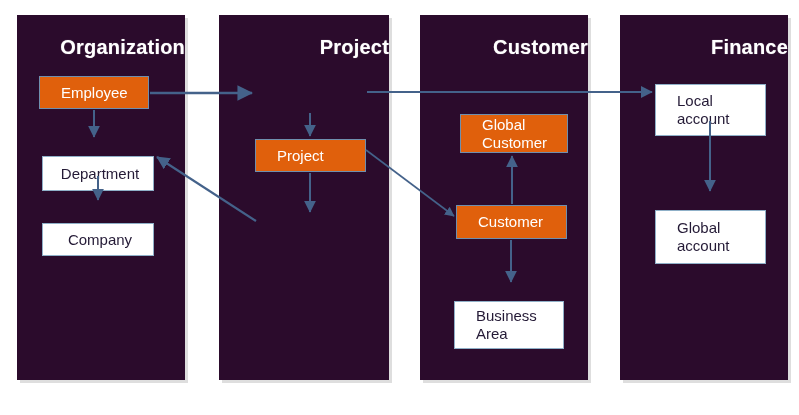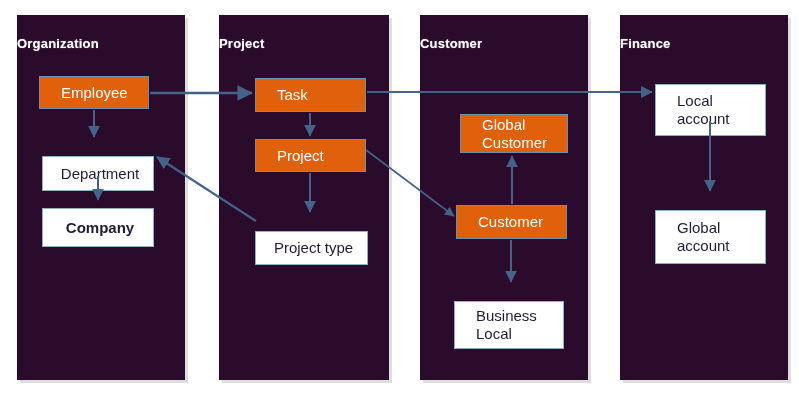--- a/index.html
+++ b/index.html
@@ -14,23 +14,23 @@
 
   .panel{
     position:absolute;
     background:#2b0b2c;
     box-shadow:3px 3px 0 rgba(160,160,160,0.35);
   }
   .panel-title{
     position:absolute;
     color:#ffffff;
     font-weight:bold;
-    font-size:13px;
+    font-size:20px;
     letter-spacing:0.2px;
-    text-align:left;
+    text-align:right;
     white-space:nowrap;
     text-shadow:0 0 1px rgba(255,255,255,0.5);
   }
 
   .node{
     position:absolute;
     box-sizing:border-box;
     border:1px solid #7d9ab5;
     font-size:15px;
     line-height:18px;
@@ -63,41 +63,39 @@
 
 <div id="stage">
 
   <div class="panel" style="left:17px;top:15px;width:168px;height:365px;"></div>
   <div class="panel-title" style="left:17px;top:36px;width:168px;">Organization</div>
 
   <div class="node orange" style="left:39px;top:76px;width:110px;height:33px;">Employee</div>
 
   <div class="node white center" style="left:42px;top:140px;width:112px;height:35px;">Department</div>
 
-  <div class="node white center" style="left:42px;top:192px;width:112px;height:39px;font-weight:bold;">Company</div>
+  <div class="node white center" style="left:42px;top:207px;width:112px;height:33px;">Company</div>
 
   <div class="panel" style="left:219px;top:15px;width:170px;height:365px;"></div>
   <div class="panel-title" style="left:219px;top:36px;width:170px;">Project</div>
 
-  <div class="node orange" style="left:255px;top:78px;width:111px;height:34px;">Task</div>
 
   <div class="node orange" style="left:255px;top:139px;width:111px;height:33px;">Project</div>
 
-  <div class="node white center" style="left:255px;top:215px;width:113px;height:34px;">Project type</div>
 
   <div class="panel" style="left:420px;top:15px;width:168px;height:365px;"></div>
   <div class="panel-title" style="left:420px;top:36px;width:168px;">Customer</div>
 
   <div class="node orange" style="left:460px;top:114px;width:108px;height:39px;">Global
 Customer</div>
 
   <div class="node orange" style="left:456px;top:205px;width:111px;height:34px;">Customer</div>
 
   <div class="node white" style="left:454px;top:285px;width:110px;height:48px;">Business
-Local</div>
+Area</div>
 
   <div class="panel" style="left:620px;top:15px;width:168px;height:365px;"></div>
   <div class="panel-title" style="left:620px;top:36px;width:168px;">Finance</div>
 
   <div class="node white" style="left:655px;top:68px;width:111px;height:52px;">Local
 account</div>
 
   <div class="node white" style="left:655px;top:194px;width:111px;height:54px;">Global
 account</div>
 

